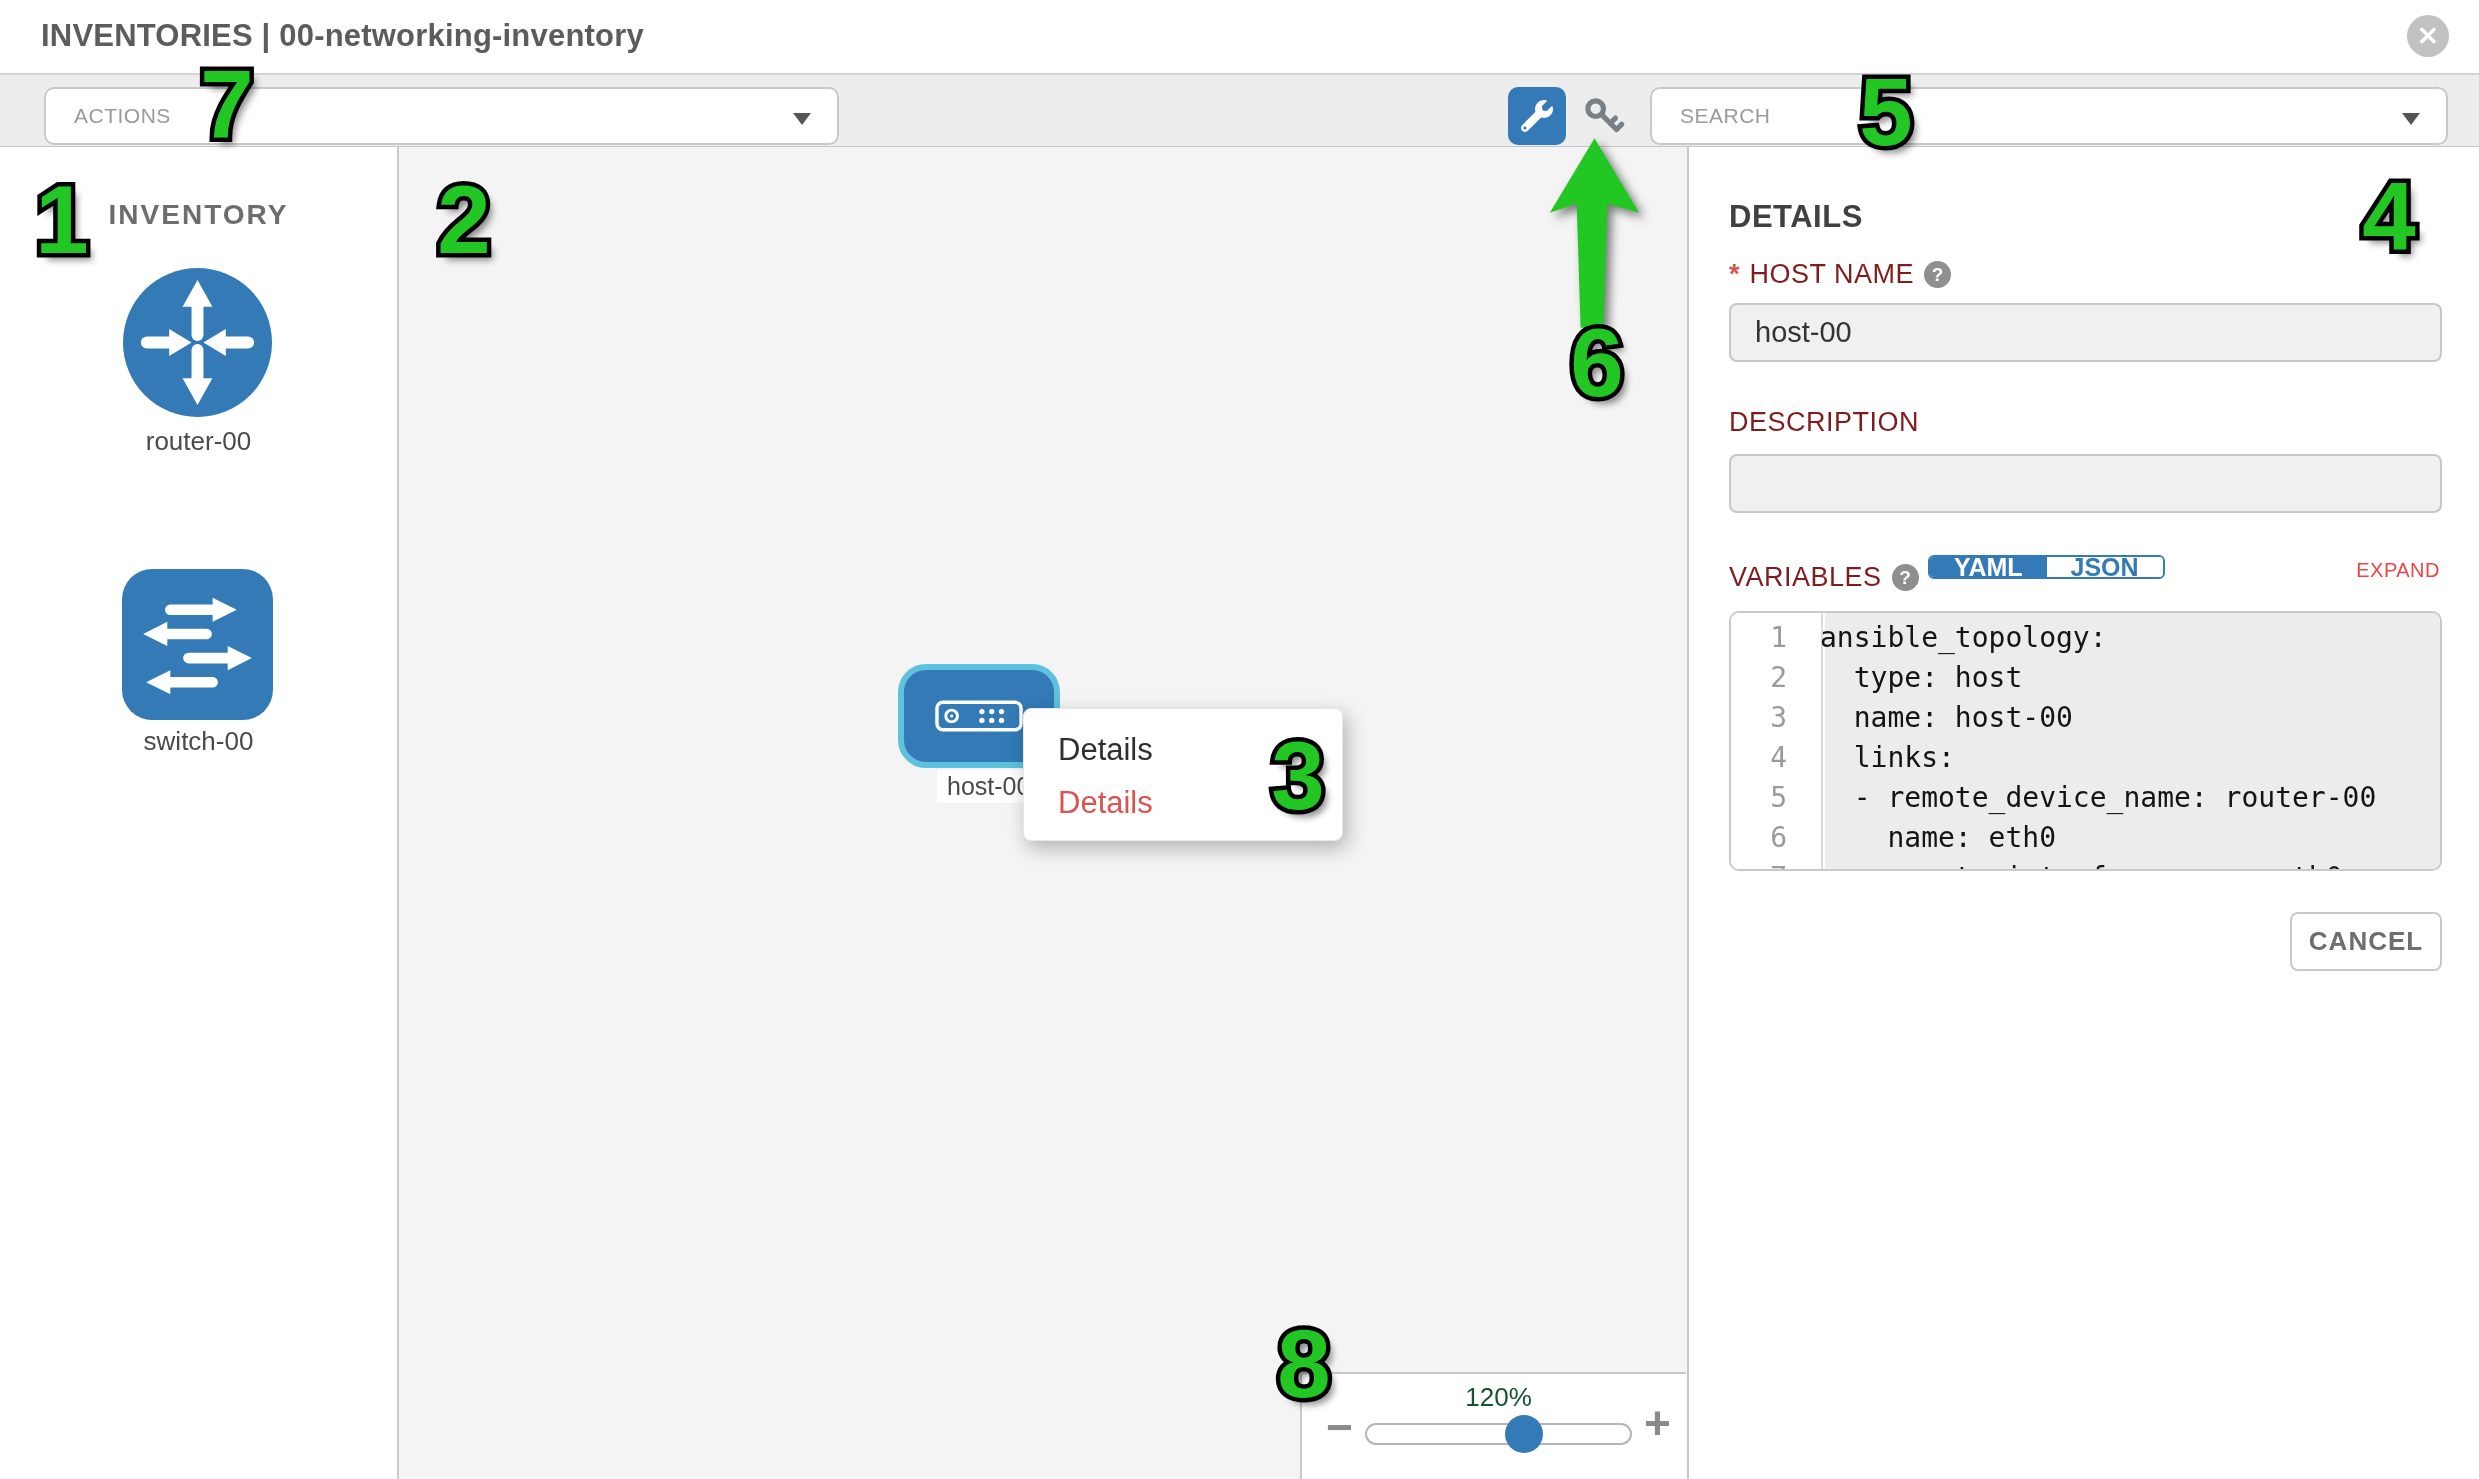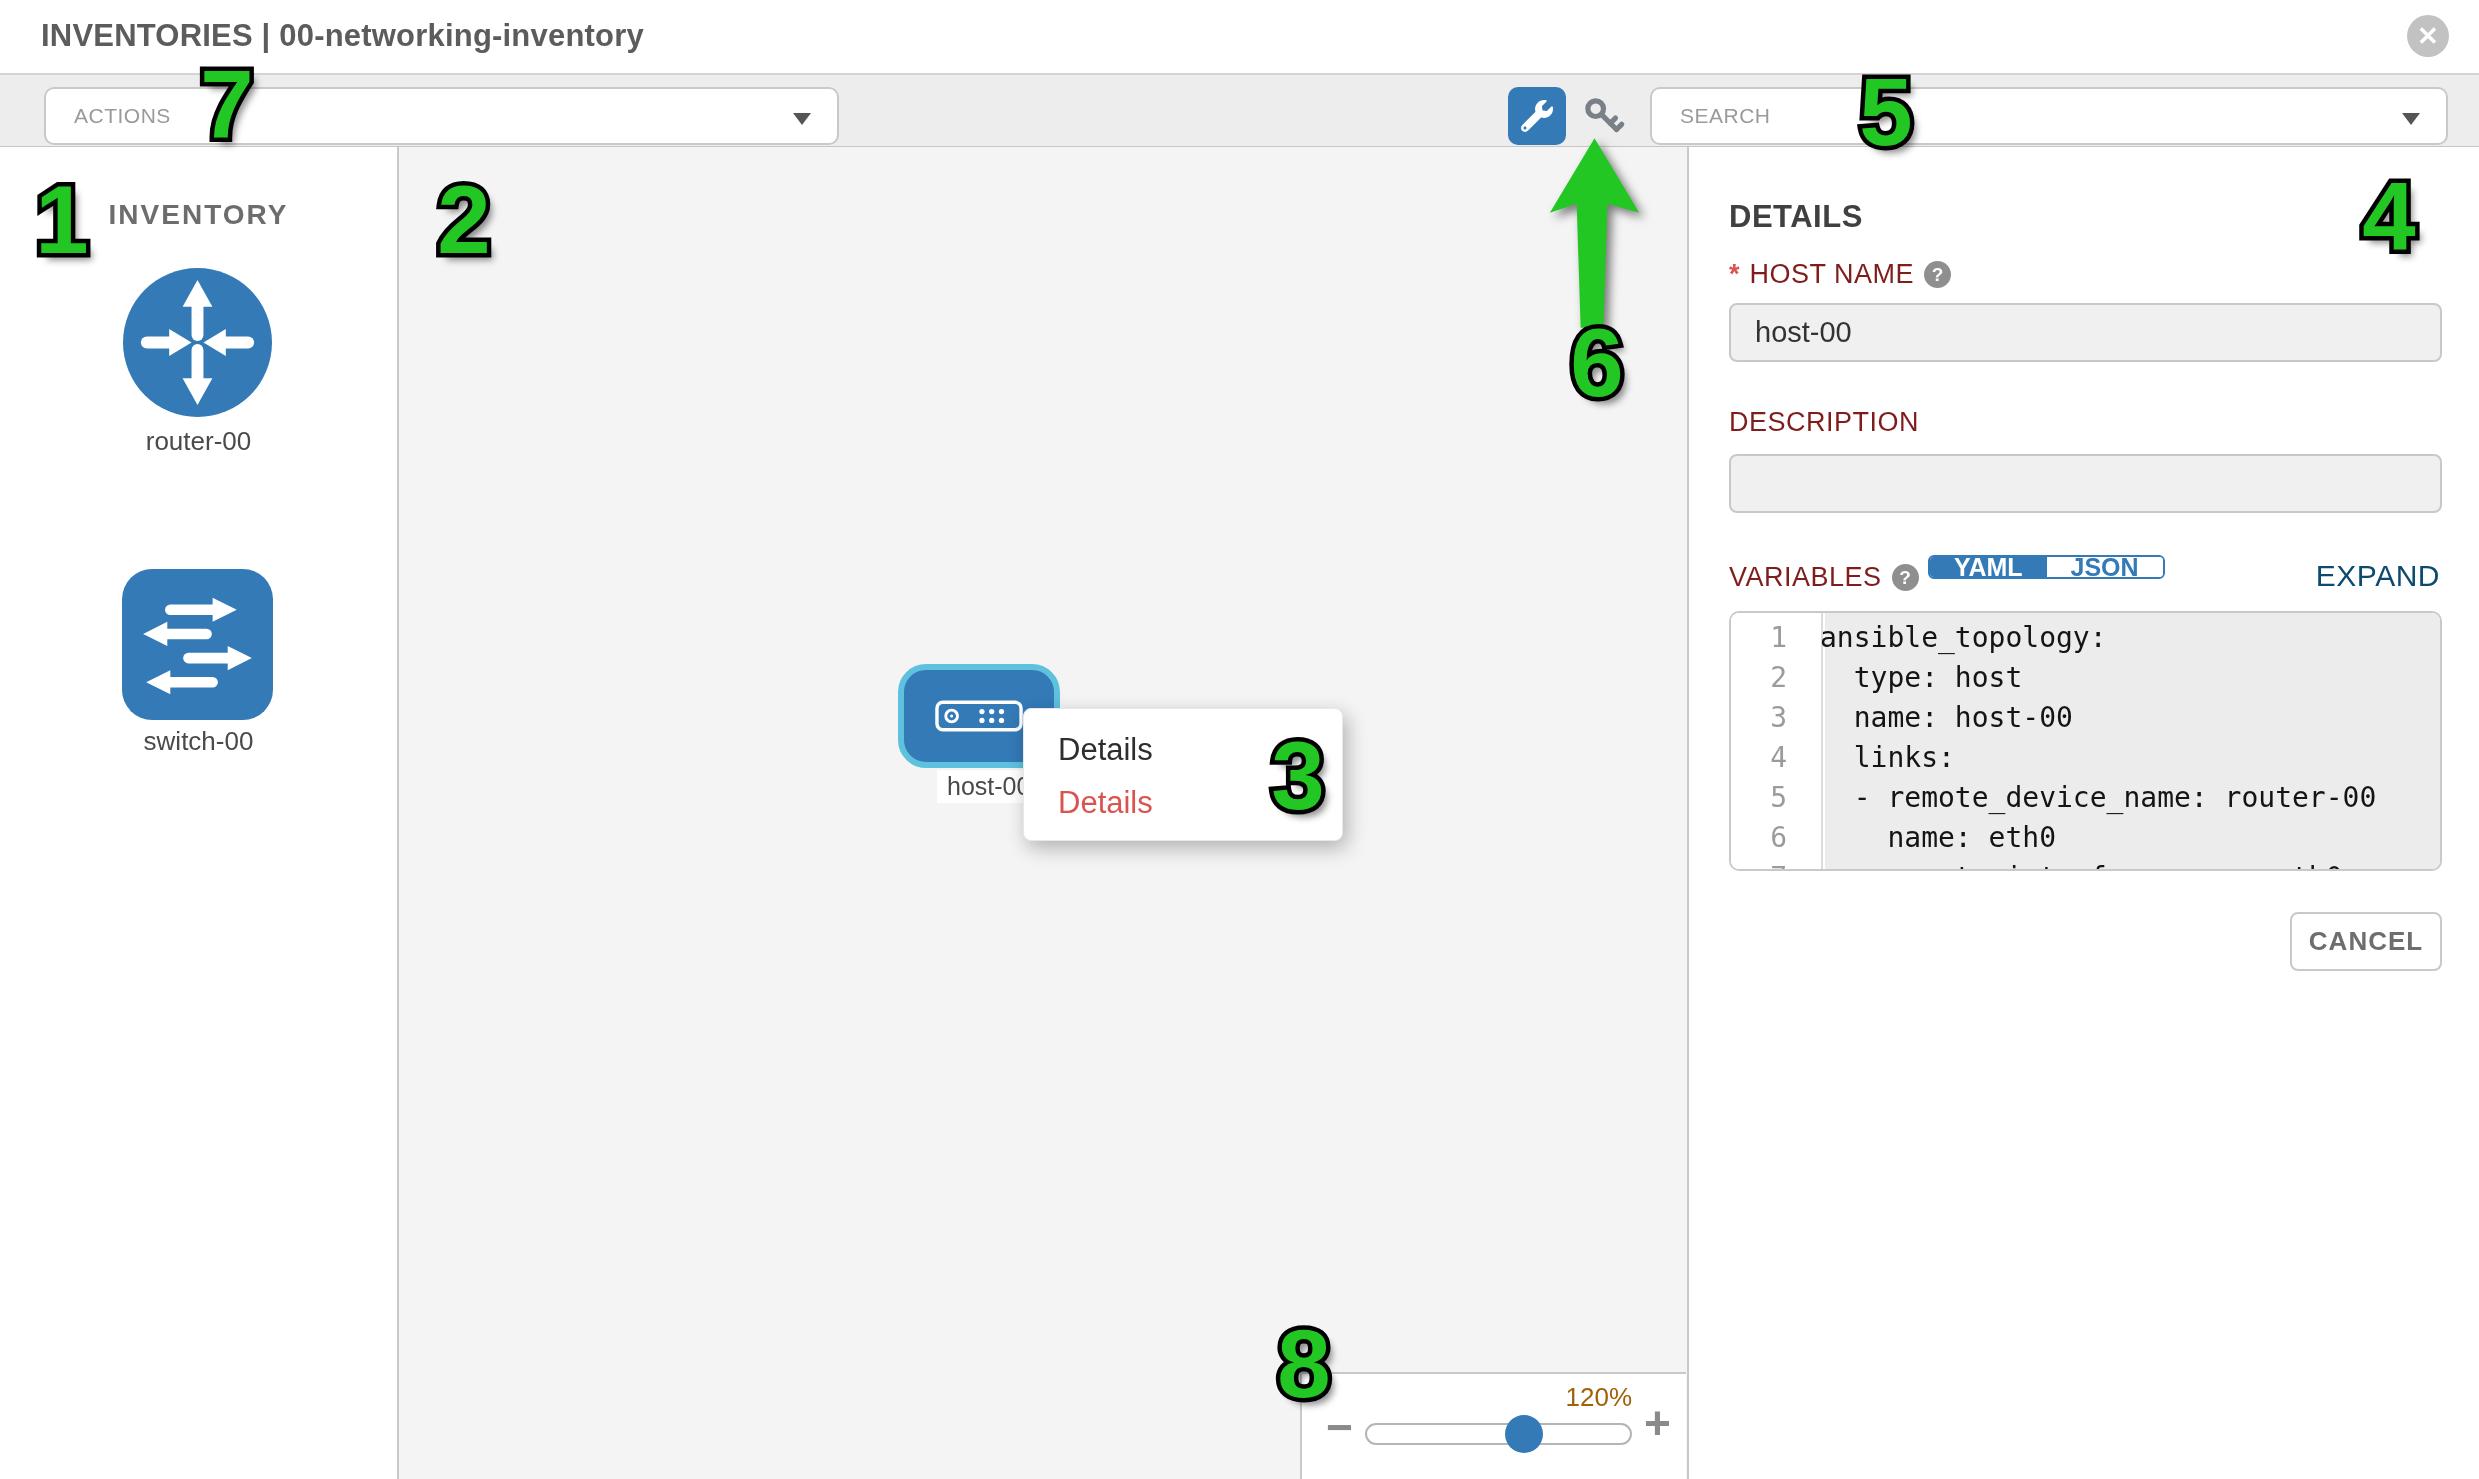--- a/index.html
+++ b/index.html
@@ -52,21 +52,21 @@
   .context-menu { position:absolute; left:624px; top:561px; width:320px; height:133px; background:#fff;
     border:1px solid #e8e8e8; border-radius:8px; box-shadow:4px 7px 20px rgba(0,0,0,0.28);
     padding:14px 0 0 34px; z-index:5; }
   .menu-item { height:53px; display:flex; align-items:center; font-size:31px; cursor:pointer; }
   .menu-item.details { color:#2e2e2e; }
   .menu-item.remove  { color:#d9534f; }
 
   
   .zoom-panel { position:absolute; left:901px; top:1225px; width:386px; height:107px; background:#fff;
     border-top:2px solid #c9c9c9; border-left:2px solid #c9c9c9; }
-  .zoom-level { position:absolute; left:63px; top:8px; width:267px; text-align:right; font-size:26px; color:#a16207; }
+  .zoom-level { position:absolute; left:63px; top:8px; width:267px; text-align:center; font-size:26px; color:#14532d; }
   .zoom-minus { position:absolute; left:24px; top:26px; font-size:46px; font-weight:bold; color:#8a8a8a; cursor:pointer; }
   .zoom-plus  { position:absolute; left:342px; top:22px; font-size:46px; font-weight:bold; color:#8a8a8a; cursor:pointer; }
   .zoom-track { position:absolute; left:63px; top:49px; width:267px; height:22px; background:#fff;
     border:2px solid #b5b5b5; border-radius:12px; cursor:pointer; }
   .zoom-thumb { position:absolute; left:203px; top:41px; width:38px; height:38px; border-radius:50%;
     background:#337ab7; cursor:grab; }
 
   
   .panel { position:absolute; left:1687px; top:147px; width:793px; height:1332px; background:#fff;
     border-left:2px solid #c9c9c9; }
@@ -82,21 +82,21 @@
     border:2px solid #c8c8c8; border-radius:8px; display:flex; align-items:center;
     padding-left:24px; font-size:29px; color:#333; }
   #hostname-input { top:156px; }
   #desc-input     { top:307px; }
   #vars-row { top:415px; }
   .format-toggle { position:absolute; left:239px; top:408px; height:24px; display:flex;
     border:2px solid #337ab7; border-radius:6px; overflow:hidden; }
   .toggle-seg { padding:0 24px; display:flex; align-items:center; font-size:25px; font-weight:bold; cursor:pointer; }
   .toggle-seg.active { background:#337ab7; color:#fff; }
   .toggle-seg.inactive { background:#fff; color:#337ab7; }
-  .expand-link { position:absolute; right:40px; top:412px; font-size:30px; color:#0c4a6e; cursor:pointer; letter-spacing:0.5px; }
+  .expand-link { position:absolute; right:40px; top:412px; font-size:20px; color:#ef4444; cursor:pointer; letter-spacing:0.5px; }
 
   .editor { position:absolute; left:40px; top:464px; width:713px; height:260px;
     border:2px solid #c9c9c9; border-radius:10px; overflow:hidden; }
   .editor-gutter-bg { position:absolute; left:0; top:0; bottom:0; width:92px; background:#fff;
     border-right:2px solid #dcdcdc; }
   .editor-code-bg { position:absolute; left:94px; top:0; bottom:0; right:0; background:#ececec; }
   .editor-content { position:relative; padding-top:5px; font-family:"DejaVu Sans Mono", monospace;
     font-size:28px; line-height:40px; }
   .code-row { display:flex; }
   .code-row .ln { flex:0 0 74px; width:74px; padding-right:18px; text-align:right; color:#9b9b9b; }

